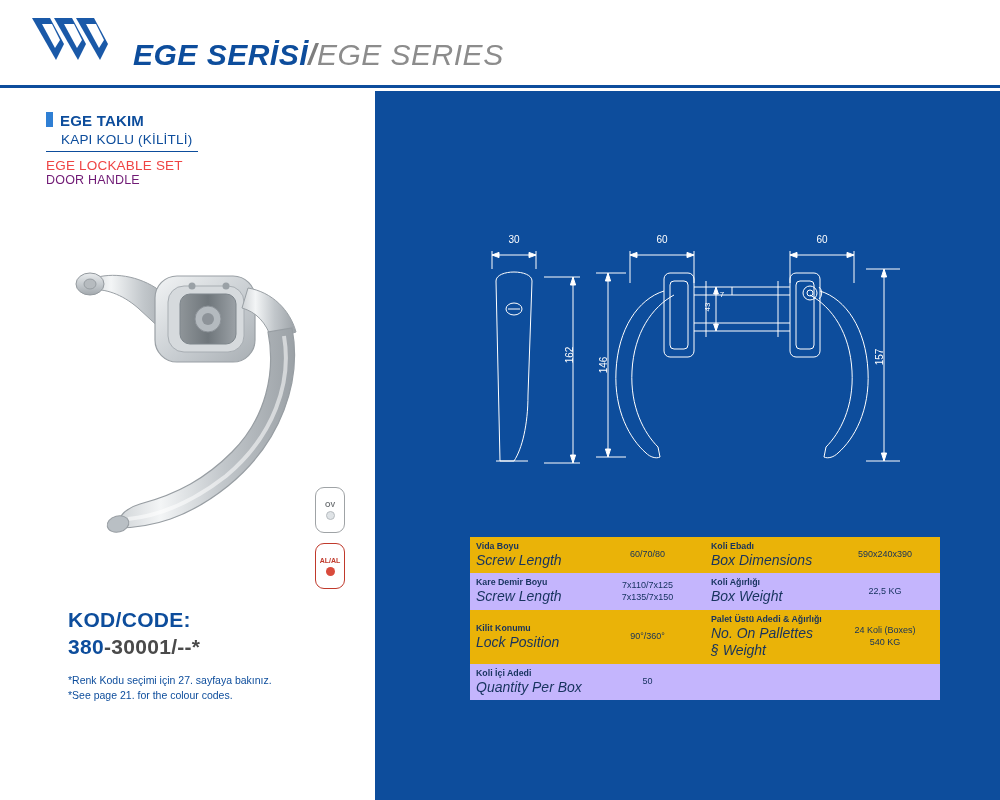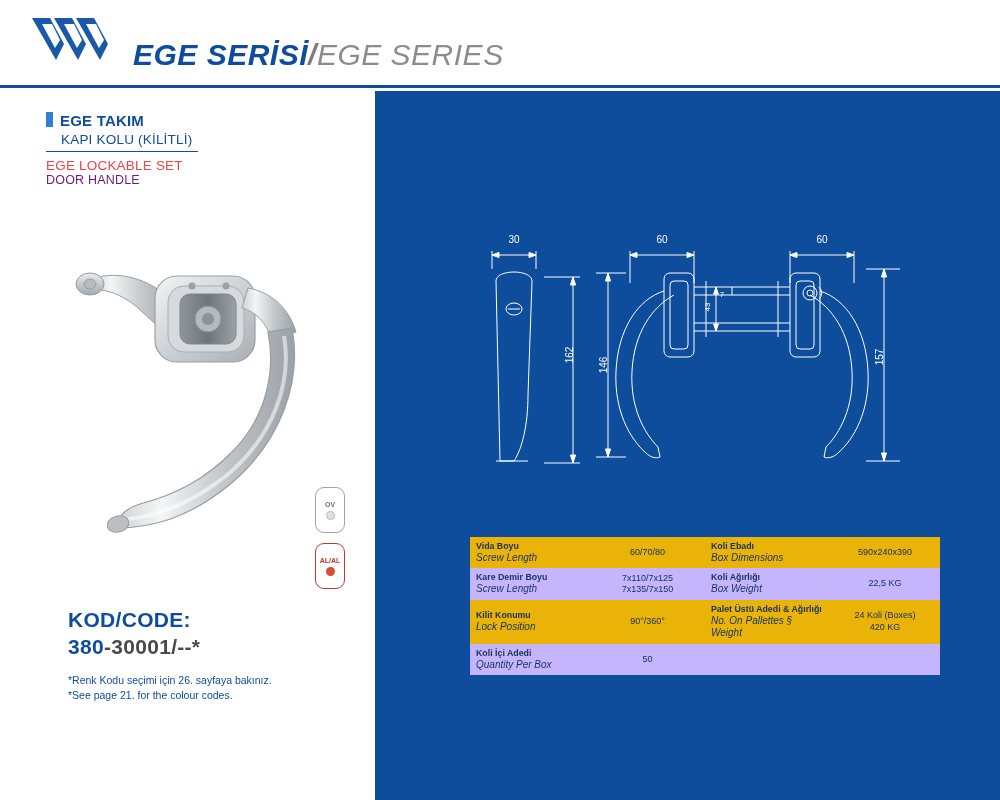--- a/index.html
+++ b/index.html
@@ -203,21 +203,21 @@
   .spec-table tr.band-b td { background: #c4b5fd; }
   .lbl-tr {
     font-weight: bold;
     font-size: 8.8px;
     color: #17335e;
     display: block;
     line-height: 1.25;
   }
   .lbl-en {
     font-style: italic;
-    font-size: 10px;
+    font-size: 14px;
     color: #17335e;
     display: block;
     line-height: 1.25;
   }
   .val {
     text-align: center;
     font-size: 9px;
     color: #17335e;
     line-height: 1.3;
   }
@@ -326,21 +326,21 @@
       <span class="chip-dot"></span>
     </div>
   </div>
 
   <div class="code-block">
     <div class="code-label">KOD/CODE:</div>
     <div class="code-value">
       <span class="cv-bold">380</span><span class="cv-rest">-30001/--*</span>
     </div>
     <div class="note">
-      <div>*Renk Kodu seçimi için 26. sayfaya bakınız.</div>
+      <div>*Renk Kodu seçimi için 27. sayfaya bakınız.</div>
       <div>*See page 21. for the colour codes.</div>
     </div>
   </div>
 
   <div class="drawing">
     <svg width="470" height="280" viewBox="0 0 470 280" xmlns="http://www.w3.org/2000/svg" stroke="#ffffff" fill="none" stroke-width="1">
       <g font-family="Liberation Sans, sans-serif" font-size="10" fill="#ffffff" stroke="none">
         <text x="44" y="18" text-anchor="middle">30</text>
         <text x="192" y="18" text-anchor="middle">60</text>
         <text x="352" y="18" text-anchor="middle">60</text>
@@ -452,21 +452,21 @@
         <td>
           <span class="lbl-tr">Kilit Konumu</span>
           <span class="lbl-en">Lock Position</span>
         </td>
         <td class="val">90°/360°</td>
         <td>
           <span class="lbl-tr">Palet Üstü Adedi &amp; Ağırlığı</span>
           <span class="lbl-en">No. On Pallettes § Weight</span>
         </td>
         <td class="val" style="white-space:pre-line">24 Koli (Boxes)
-420 KG</td>
+540 KG</td>
       </tr>
       <tr class="band-b">
         <td>
           <span class="lbl-tr">Koli İçi Adedi</span>
           <span class="lbl-en">Quantity Per Box</span>
         </td>
         <td class="val">50</td>
         <td></td>
         <td class="val"></td>
       </tr>

